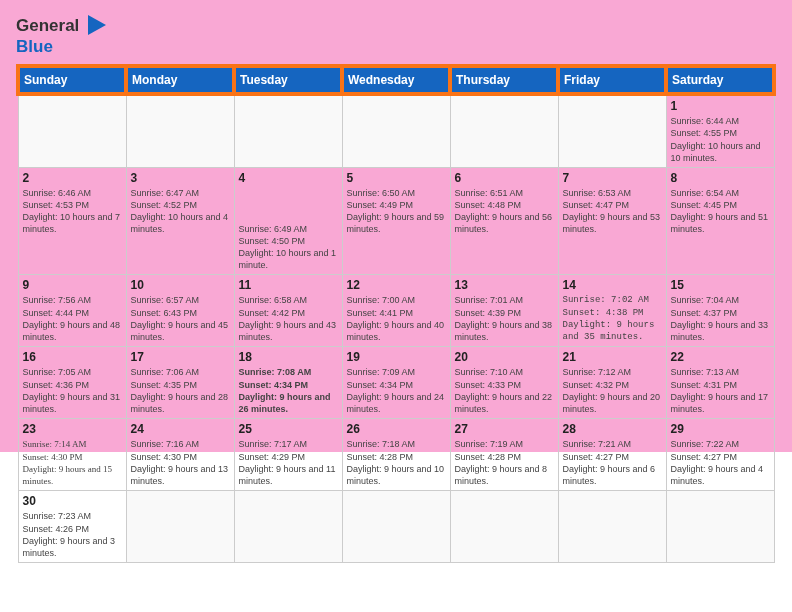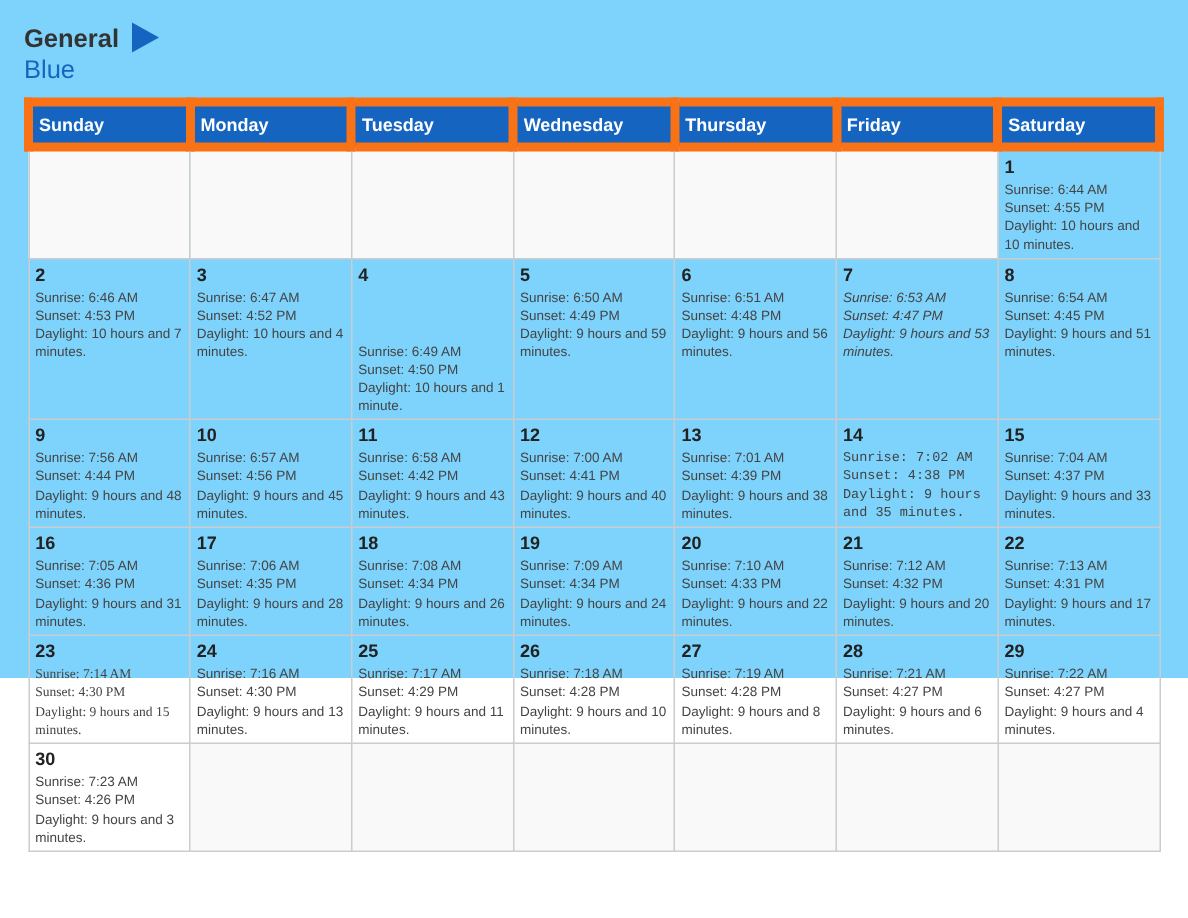--- a/index.html
+++ b/index.html
@@ -6,21 +6,21 @@
     body {
       font-family: Arial, sans-serif;
       background: #fff;
       width: 792px;
       height: 612px;
       overflow: hidden;
     }
     .page {
       width: 792px;
       height: 452px;
-      background: #7dd3fc;
+      background: #f9a8d4;
       padding: 16px 16px 10px 16px;
     }
     .header {
       display: flex;
       align-items: flex-start;
       justify-content: space-between;
       margin-bottom: 8px;
     }
     .logo {
       display: flex;
@@ -45,21 +45,21 @@
       border-collapse: collapse;
       table-layout: fixed;
     }
     .calendar th {
       background: #1565c0;
       color: #fff;
       font-size: 12px;
       font-weight: bold;
       padding: 5px 4px;
       text-align: left;
-      border: 6px solid #f97316;
+      border: 4px solid #f97316;
     }
     .calendar td {
       vertical-align: top;
       border: 1px solid #ccc;
       padding: 3px 4px;
       font-size: 9.5px;
       color: #333;
       height: 72px;
       width: calc(100% / 7);
     }
@@ -149,42 +149,42 @@
 Daylight: 9 hours and 59 minutes.</div>
           </td>
           <td>
             <span class="day-num">6</span>
             <div class="day-info" style="white-space: pre-line;">Sunrise: 6:51 AM
 Sunset: 4:48 PM
 Daylight: 9 hours and 56 minutes.</div>
           </td>
           <td>
             <span class="day-num">7</span>
-            <div class="day-info" style="white-space: pre-line; font-style: italic;">Sunrise: 6:53 AM
+            <div class="day-info" style="white-space: pre-line;">Sunrise: 6:53 AM
 Sunset: 4:47 PM
 Daylight: 9 hours and 53 minutes.</div>
           </td>
           <td>
             <span class="day-num">8</span>
             <div class="day-info" style="white-space: pre-line;">Sunrise: 6:54 AM
 Sunset: 4:45 PM
 Daylight: 9 hours and 51 minutes.</div>
           </td>
         </tr>
         <tr>
           <td>
             <span class="day-num">9</span>
             <div class="day-info" style="white-space: pre-line;">Sunrise: 7:56 AM
 Sunset: 4:44 PM
 Daylight: 9 hours and 48 minutes.</div>
           </td>
           <td>
             <span class="day-num">10</span>
             <div class="day-info" style="white-space: pre-line;">Sunrise: 6:57 AM
-Sunset: 4:56 PM
+Sunset: 6:43 PM
 Daylight: 9 hours and 45 minutes.</div>
           </td>
           <td>
             <span class="day-num">11</span>
             <div class="day-info" style="white-space: pre-line;">Sunrise: 6:58 AM
 Sunset: 4:42 PM
 Daylight: 9 hours and 43 minutes.</div>
           </td>
           <td>
             <span class="day-num">12</span>
@@ -219,21 +219,21 @@
 Daylight: 9 hours and 31 minutes.</div>
           </td>
           <td>
             <span class="day-num">17</span>
             <div class="day-info" style="white-space: pre-line;">Sunrise: 7:06 AM
 Sunset: 4:35 PM
 Daylight: 9 hours and 28 minutes.</div>
           </td>
           <td>
             <span class="day-num">18</span>
-            <div class="day-info" style="white-space: pre-line;">Sunrise: 7:08 AM
+            <div class="day-info" style="white-space: pre-line; font-weight: bold;">Sunrise: 7:08 AM
 Sunset: 4:34 PM
 Daylight: 9 hours and 26 minutes.</div>
           </td>
           <td>
             <span class="day-num">19</span>
             <div class="day-info" style="white-space: pre-line;">Sunrise: 7:09 AM
 Sunset: 4:34 PM
 Daylight: 9 hours and 24 minutes.</div>
           </td>
           <td>
@@ -314,21 +314,21 @@
           <td class="empty-cell"></td>
         </tr>
       </tbody>
   </table>
 </div>
 
 <style>
   .logo { position: relative; }
   .logo-text-block { font-family: Arial, sans-serif; line-height: 1.15; }
   .logo-text-block .general { font-size: 17px; font-weight: bold; color: #333; }
-  .logo-text-block .blue { font-size: 17px; font-weight: normal; color: #1565c0; }
+  .logo-text-block .blue { font-size: 17px; font-weight: bold; color: #1565c0; }
   .logo-flag {
     display: inline-block;
     width: 0; height: 0;
     border-top: 10px solid transparent;
     border-bottom: 10px solid transparent;
     border-left: 18px solid #1565c0;
     margin-left: 4px;
     vertical-align: middle;
     position: relative;
     top: -2px;

